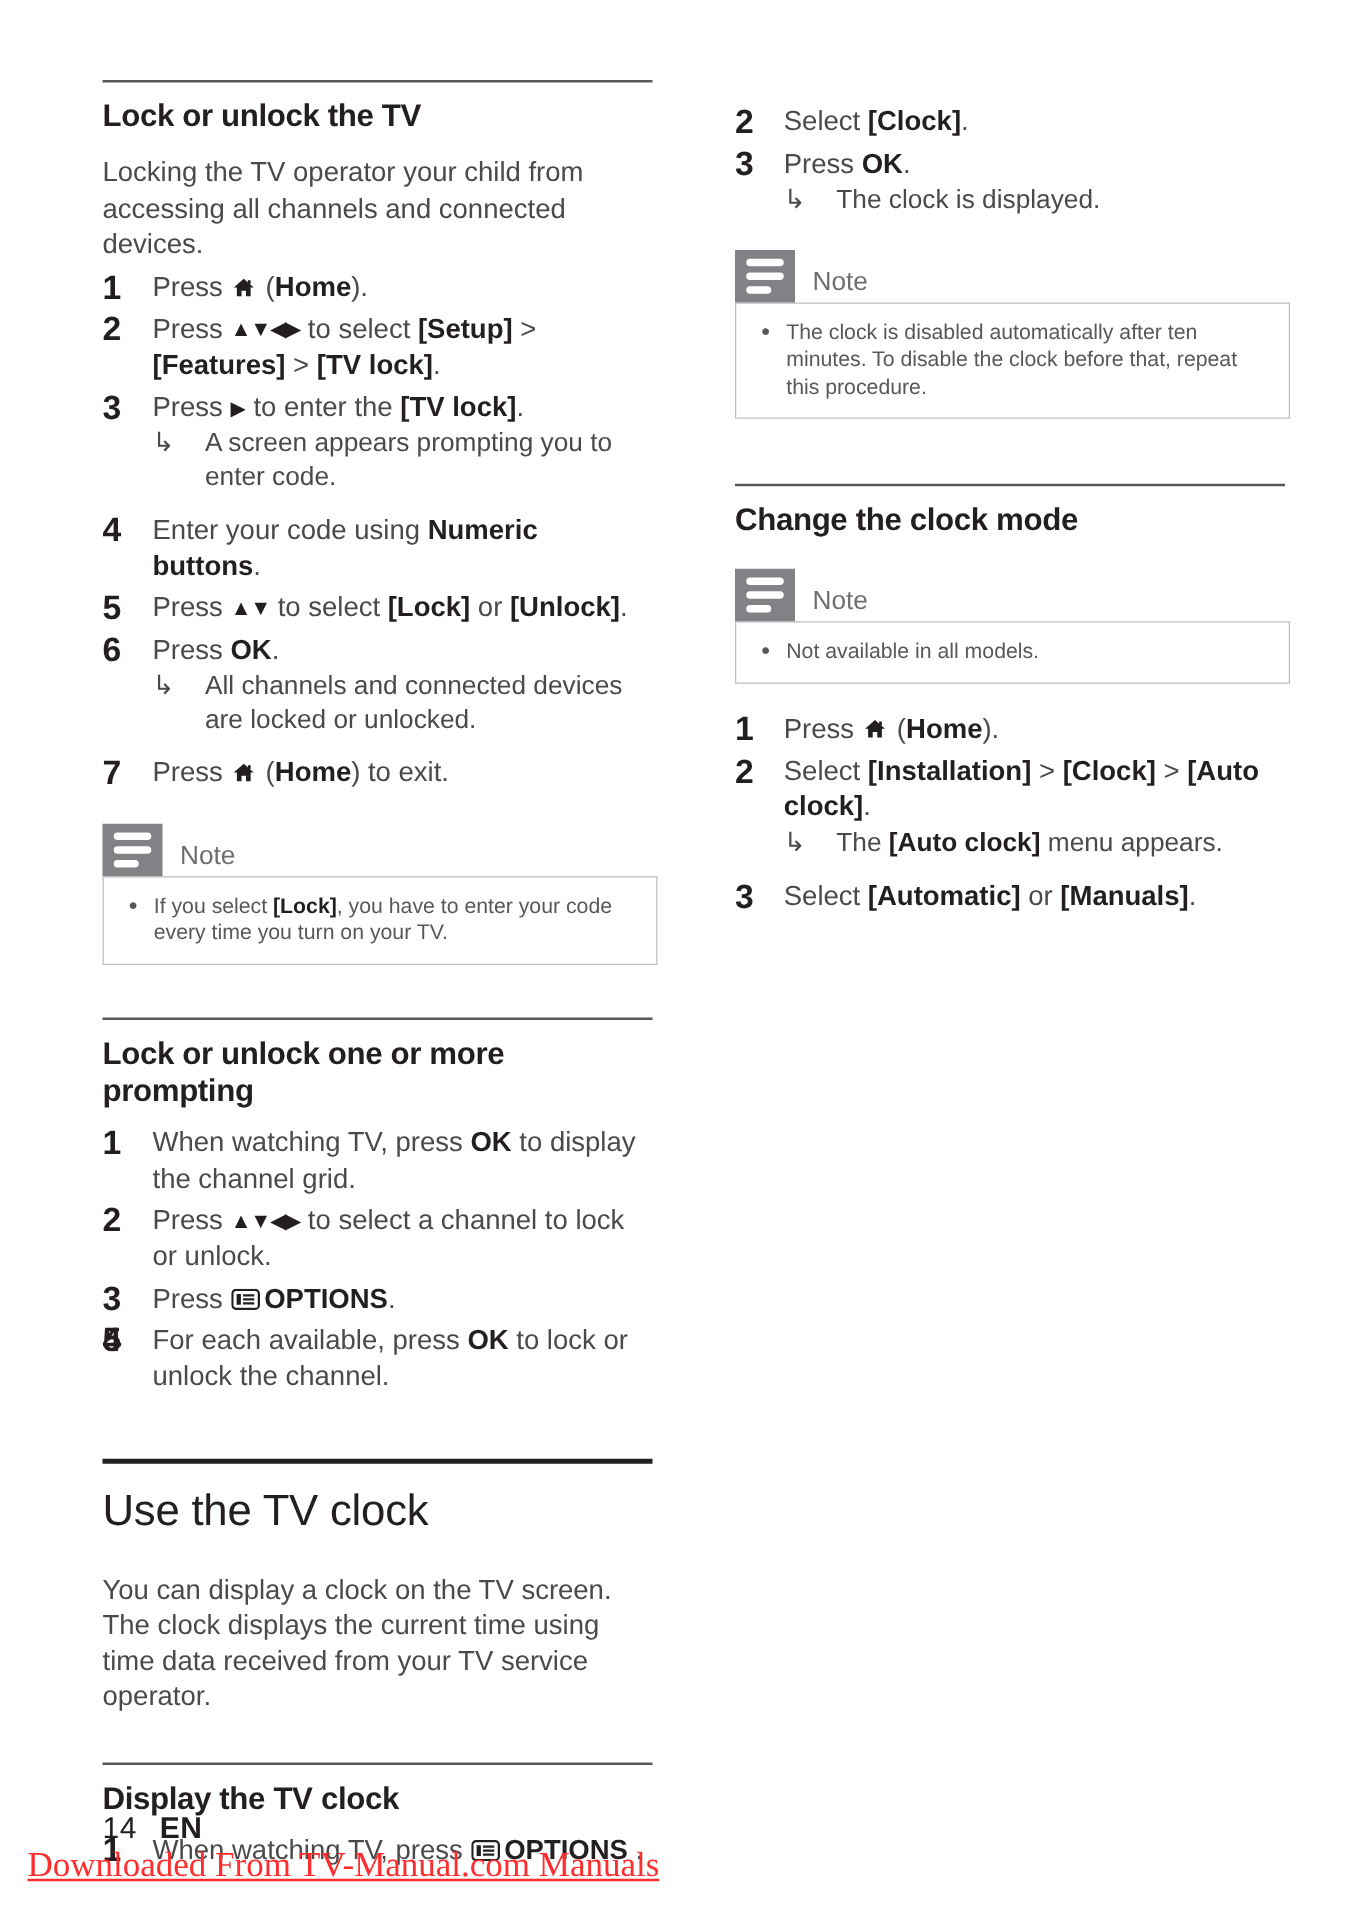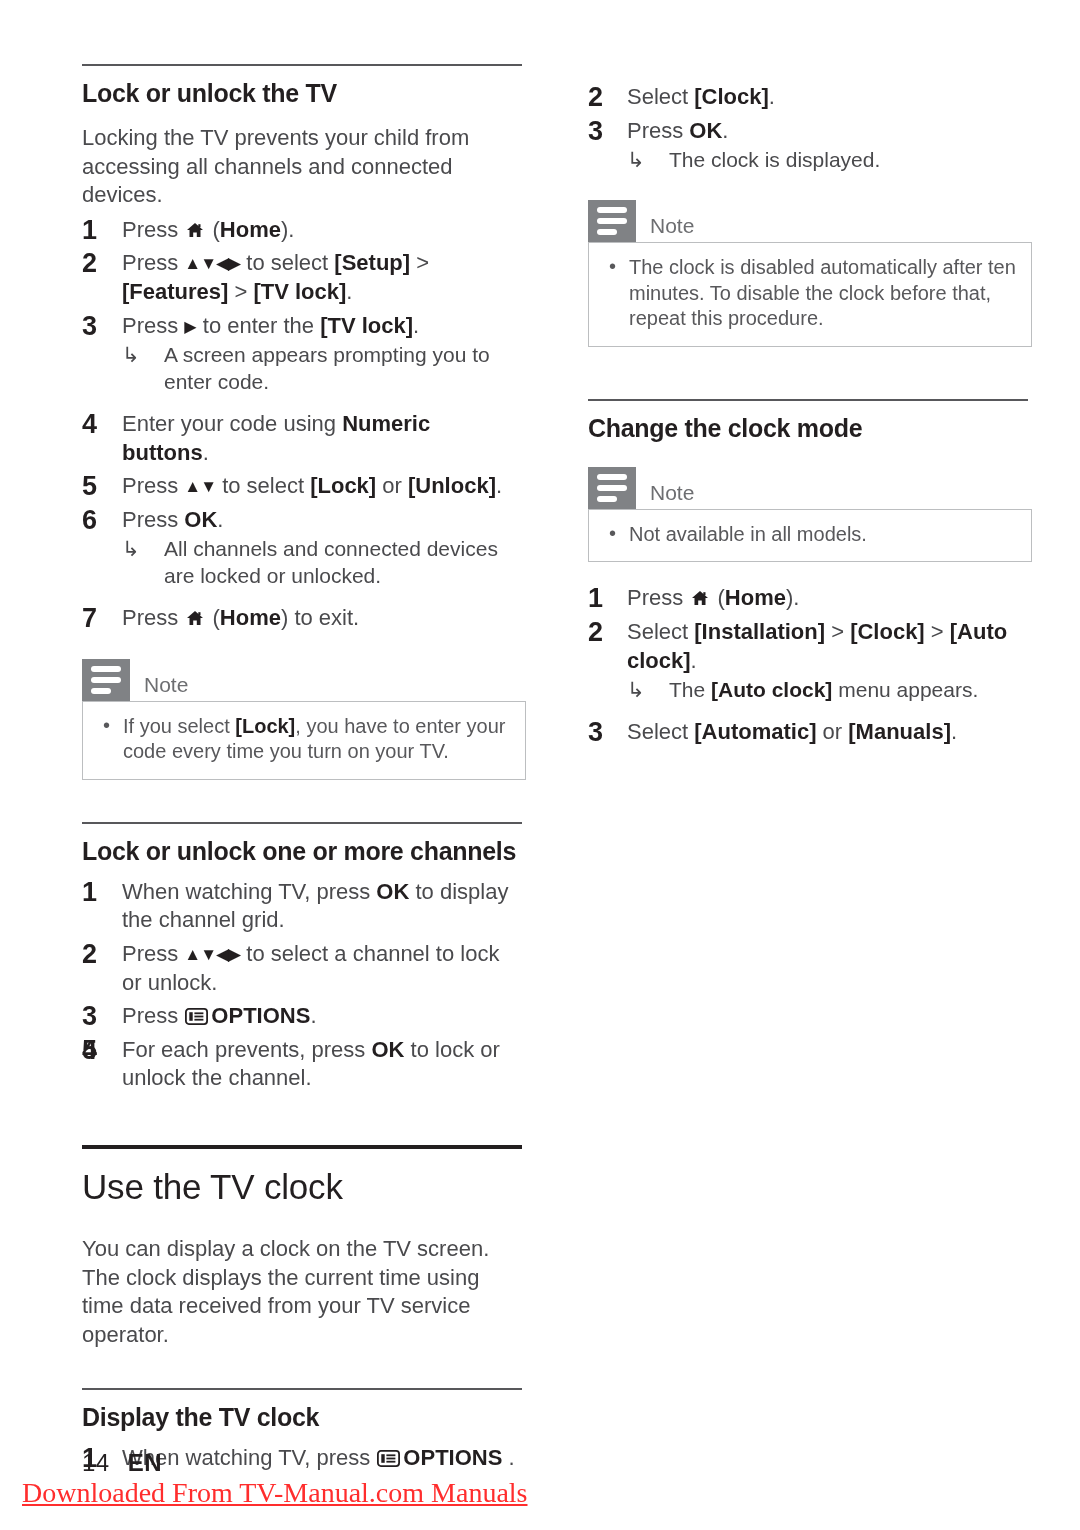--- a/index.html
+++ b/index.html
@@ -80,21 +80,21 @@
   .note-title{
     font-size:21px;color:#6d6e71;padding-left:14px;padding-bottom:4px;
   }
   .note-body{
     border:1px solid #bcbec0;border-top:1px solid #bcbec0;
     background:#fff;padding:12px 14px 14px 14px;margin-top:0;
   }
   ul.note-list{list-style:none;margin:0;padding:0;}
   ul.note-list li{
     position:relative;padding-left:26px;
-    font-size:20px;line-height:1.28;color:#58585b;
+    font-size:17px;line-height:1.28;color:#58585b;
   }
   ul.note-list li::before{
     content:"•";position:absolute;left:6px;top:-1px;
     font-size:20px;color:#58585b;
   }
 
   
   .ico{display:inline-block;vertical-align:-1px;}
   .ico-home{width:18px;height:16px;margin:0 2px;}
   .ico-options{width:23px;height:17px;margin:0 3px 0 1px;vertical-align:-2px;}
@@ -119,21 +119,21 @@
 </head>
 <body>
 
 <div class="page">
 
   <div class="col col-left" style="top:64px;">
 
     <div>
       <div class="rule-h2"></div>
       <h2 class="h2">Lock or unlock the TV</h2>
-      <p class="body">Locking the TV prevents your child from accessing all channels and connected devices.</p>
+      <p class="body">Locking the TV operator your child from accessing all channels and connected devices.</p>
 
       <ol class="steps">
         <li>
           <span class="num">1</span>
           <span><span>Press </span><svg class="ico ico-home" viewBox="0 0 18 16">
                 <path d="M9 1 L17 8 L14.5 8 L14.5 15 L10.8 15 L10.8 10.5 L7.2 10.5 L7.2 15 L3.5 15 L3.5 8 L1 8 Z" fill="#231f20"></path>
                 <rect x="12.3" y="2.2" width="2.2" height="3" fill="#231f20"></rect>
               </svg><span> (</span><b>Home</b><span>).</span></span>
         </li>
 
@@ -191,21 +191,21 @@
         <div class="note-body">
           <ul class="note-list">
             <li><span>If you select </span><b>[Lock]</b><span>, you have to enter your code every time you turn on your TV.</span></li>
           </ul>
         </div>
       </div>
     </div>
 
     <div style="margin-top:42px;">
       <div class="rule-h2"></div>
-      <h2 class="h2">Lock or unlock one or more channels</h2>
+      <h2 class="h2">Lock or unlock one or more prompting</h2>
 
       <ol class="steps" style="margin-top:12px;">
         <li>
           <span class="num">1</span>
           <span><span>When watching TV, press </span><b>OK</b><span> to display the channel grid.</span></span>
         </li>
         <li>
           <span class="num">2</span>
           <span><span>Press </span><span class="arrows">▲▼◀▶</span><span> to select a channel to lock or unlock.</span></span>
         </li>
@@ -217,21 +217,21 @@
                 <rect x="9.4" y="4.4" width="9" height="1.8" fill="#231f20"></rect>
                 <rect x="9.4" y="7.6" width="9" height="1.8" fill="#231f20"></rect>
                 <rect x="9.4" y="10.8" width="9" height="1.8" fill="#231f20"></rect>
               </svg><b>OPTIONS</b><span>.</span></span>
         </li>
         <li>
           <span class="num">4</span>
         </li>
         <li>
           <span class="num">5</span>
-          <span><span>For each prevents, press </span><b>OK</b><span> to lock or unlock the channel.</span></span>
+          <span><span>For each available, press </span><b>OK</b><span> to lock or unlock the channel.</span></span>
         </li>
       </ol>
     </div>
 
     <div style="margin-top:52px;">
       <div class="rule-h1"></div>
       <h1 class="h1">Use the TV clock</h1>
       <p class="body" style="margin-top:28px;">You can display a clock on the TV screen. The clock displays the current time using time data received from your TV service operator.</p>
     </div>
 

